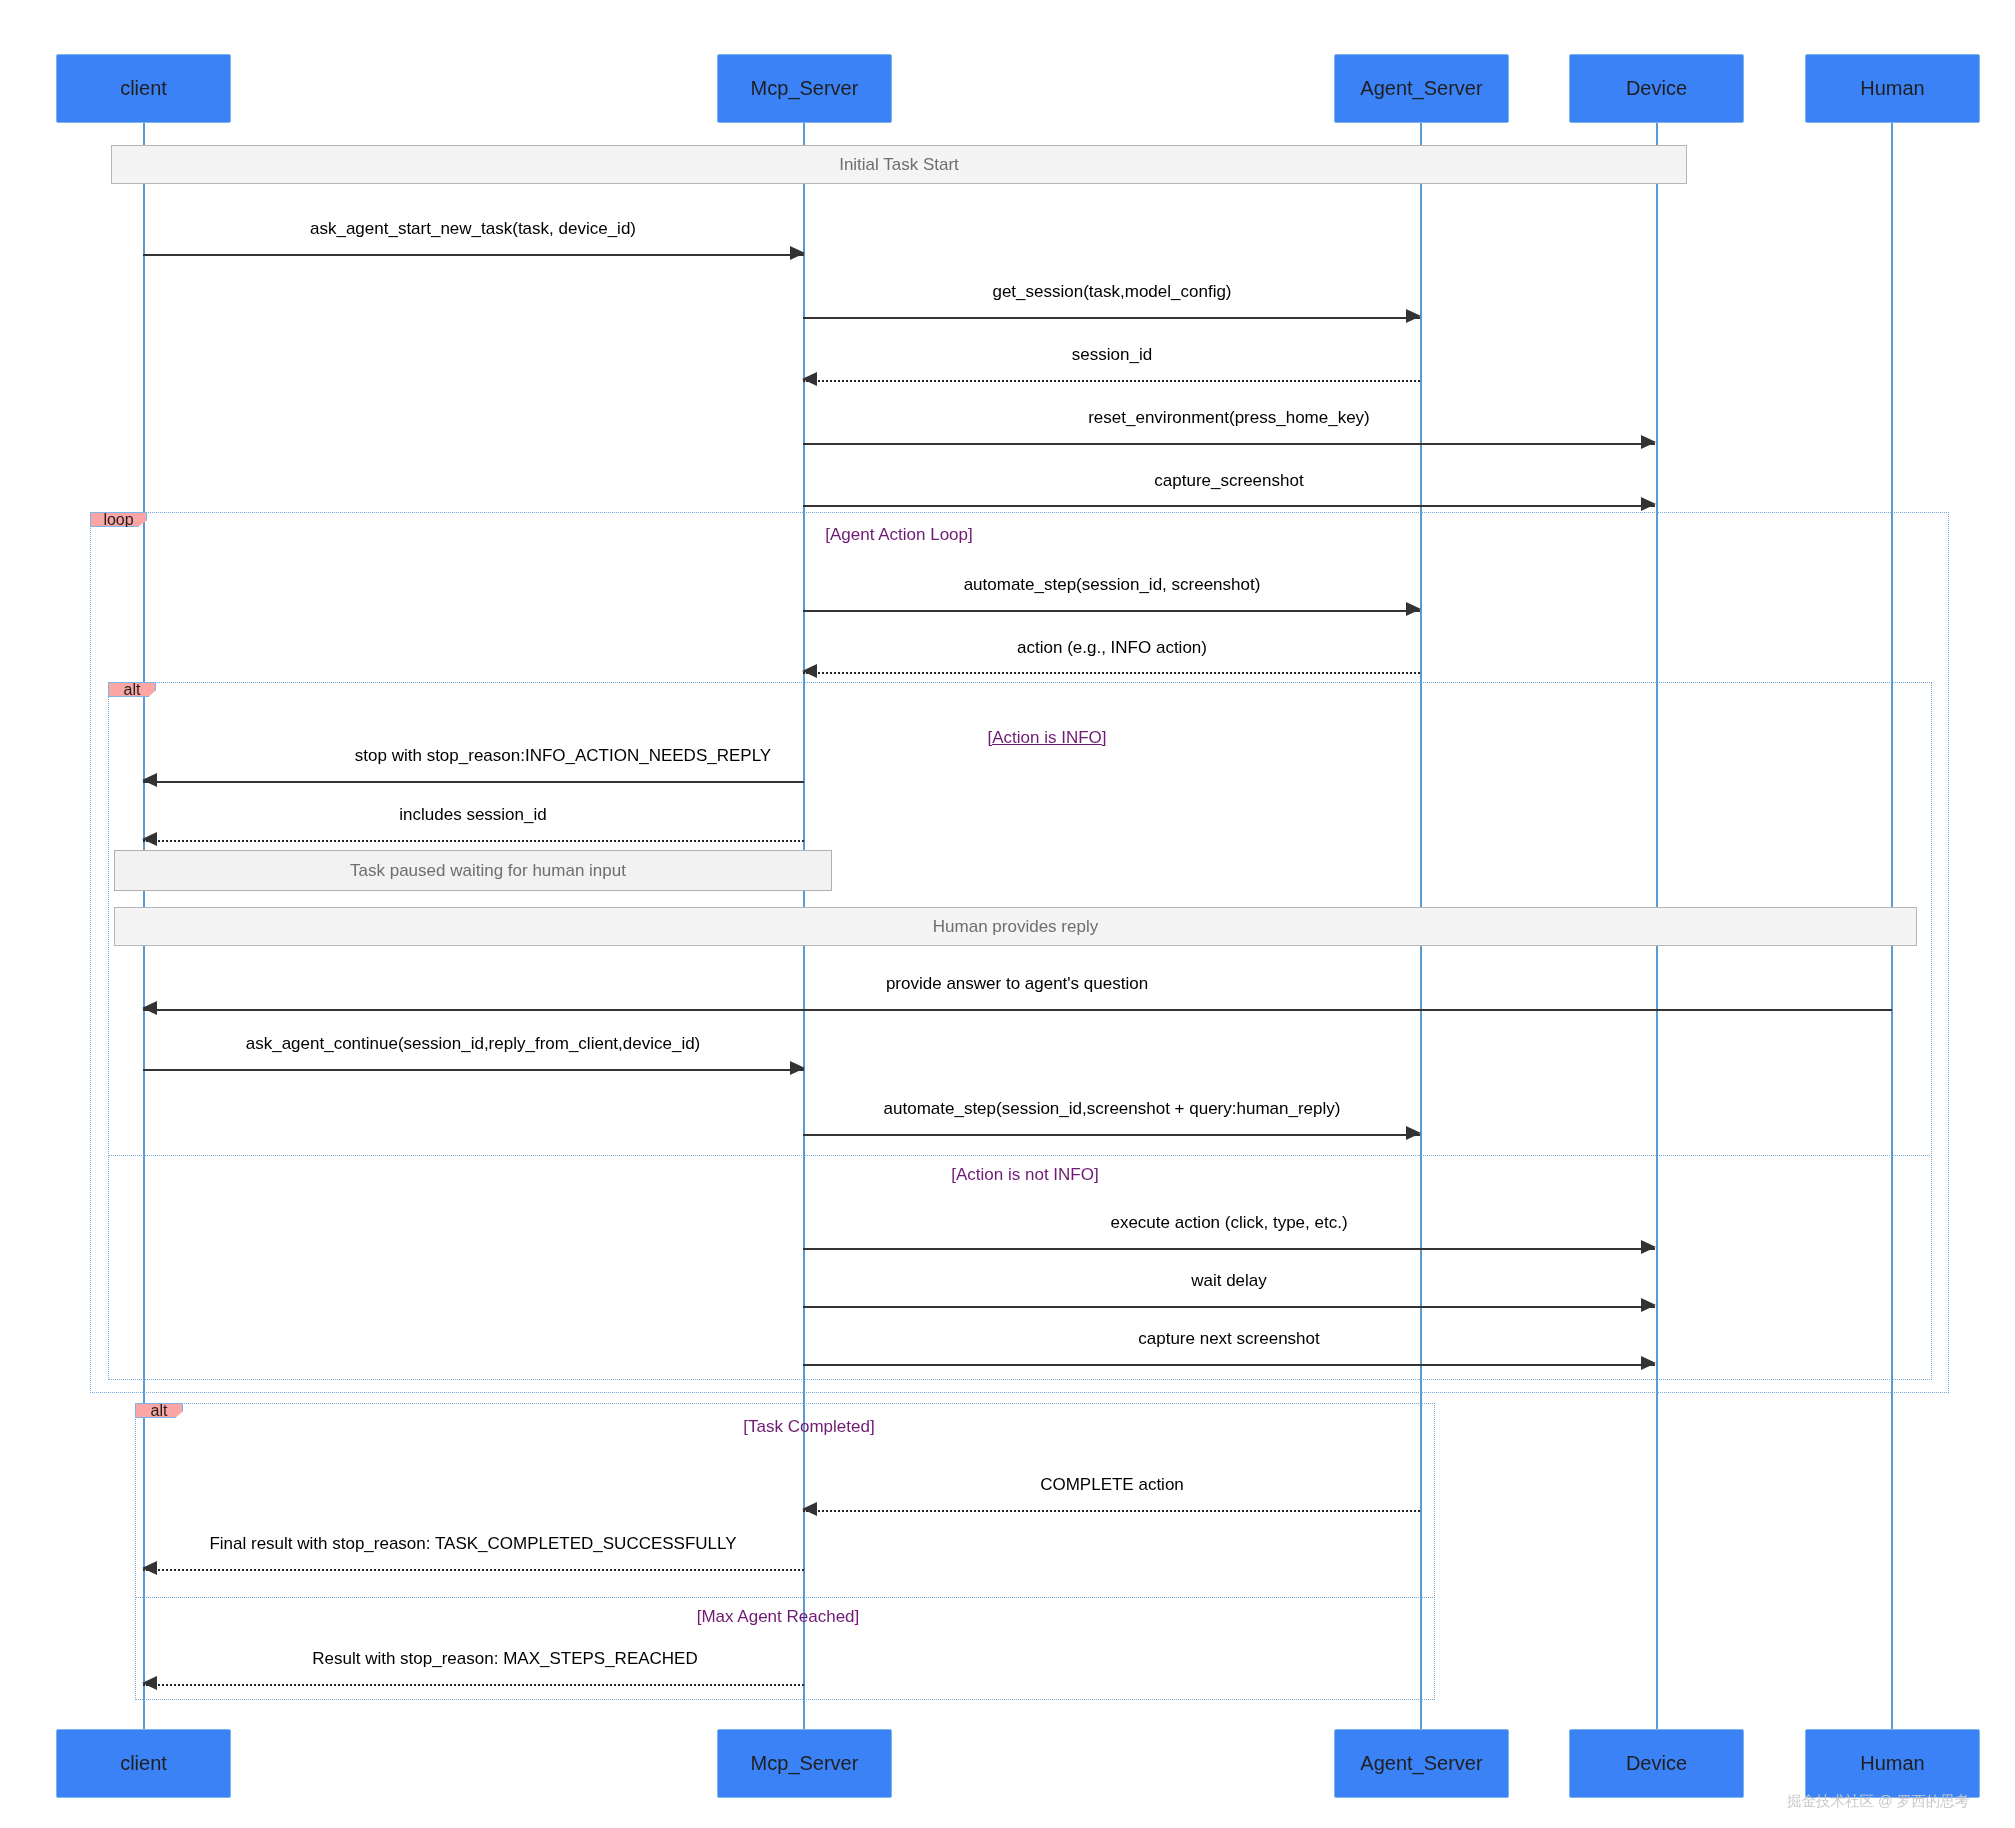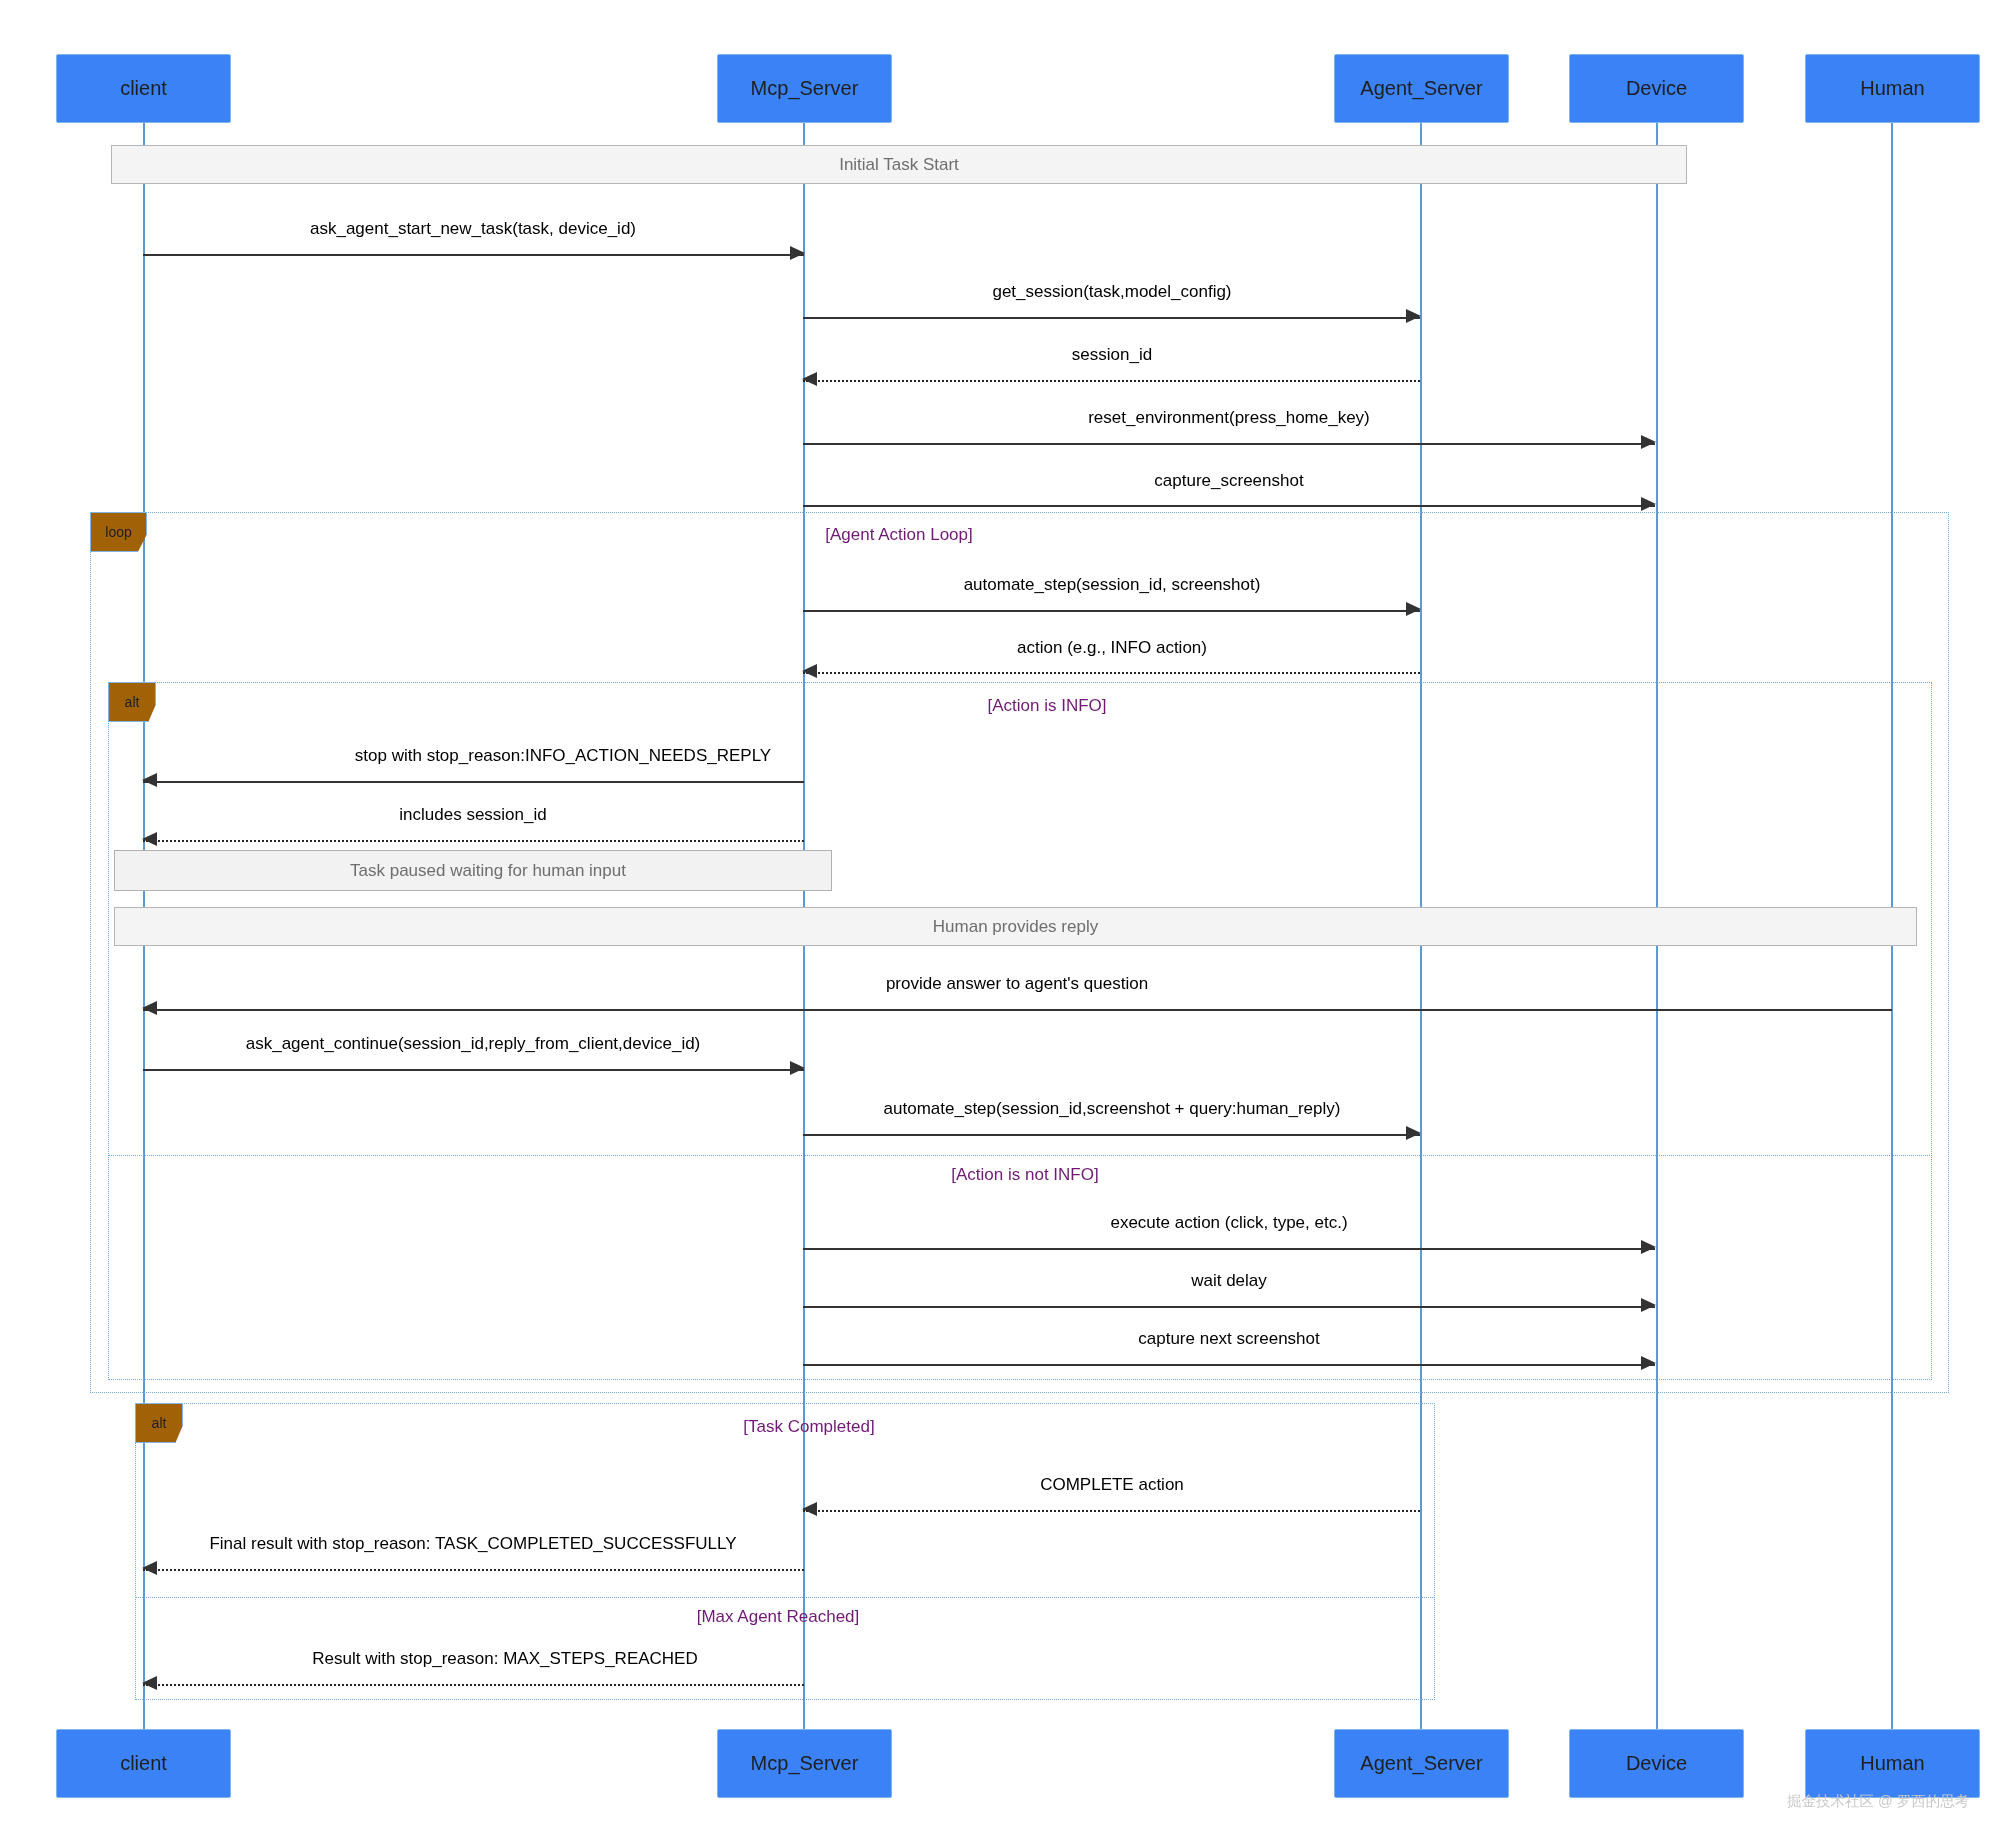--- a/index.html
+++ b/index.html
@@ -26,23 +26,23 @@
   .note{
     position:absolute;background:#f2f2f2;border:1.5px solid #b0b0b0;
     box-sizing:border-box;display:flex;align-items:center;justify-content:center;padding-left:30px;
   }
   .note .ntext{font-size:17px;color:#6e6e6e;}
 
   
   .frag{position:absolute;box-sizing:border-box;border:1.7px dotted #6fa8dc;}
   .fragline{position:absolute;border-top:1.7px dotted #6fa8dc;}
   .fraglabel{
-    position:absolute;background:#a16207;border:1.5px solid #7eb5e8;
-    box-sizing:border-box;height:40px;display:flex;align-items:center;
-    justify-content:center;font-size:14px;color:#1f1f1f;
+    position:absolute;background:#fca5a5;border:1.5px solid #7eb5e8;
+    box-sizing:border-box;height:15px;display:flex;align-items:center;
+    justify-content:center;font-size:16px;color:#1f1f1f;
     clip-path:polygon(0 0,100% 0,100% 55%,84% 100%,0 100%);
   }
   .fragcond{
     position:absolute;font-size:17px;color:#701a75;
     text-align:center;white-space:nowrap;transform:translateX(-50%);
   }
 
   
   .msg{position:absolute;height:0;}
   .msg .line{position:absolute;left:0;top:0;width:100%;height:0;}
@@ -143,21 +143,21 @@
   <div class="msg dotted" style="left:803px;top:672px;width:617px;">
     <div class="line"></div>
     <div class="arrowL"></div>
   </div>
   <div class="msglabel" style="left:1112px;top:638px;">action (e.g., INFO action)</div>
 
   <div class="frag" style="left:108px;top:682px;width:1824px;height:698px;"></div>
   <div class="fraglabel" style="left:108px;top:682px;width:48px;">
     <span>alt</span>
   </div>
-  <div class="fragcond" style="left:1047px;top:696px;">[Action is INFO]</div>
+  <div class="fragcond" style="left:1047px;top:728px;text-decoration:underline;">[Action is INFO]</div>
 
   <div class="msg solid" style="left:143px;top:781px;width:661px;">
     <div class="line"></div>
     <div class="arrowL"></div>
   </div>
   <div class="msglabel" style="left:563px;top:746px;">stop with stop_reason:INFO_ACTION_NEEDS_REPLY</div>
 
   <div class="msg dotted" style="left:143px;top:840px;width:661px;">
     <div class="line"></div>
     <div class="arrowL"></div>

